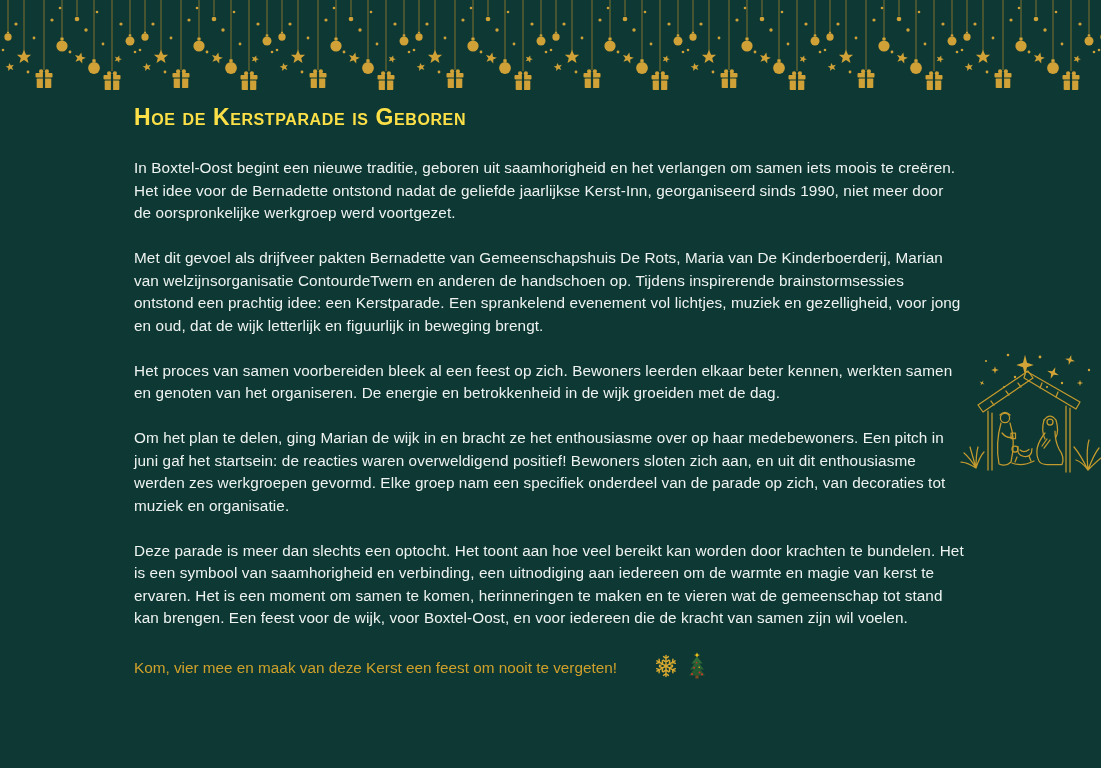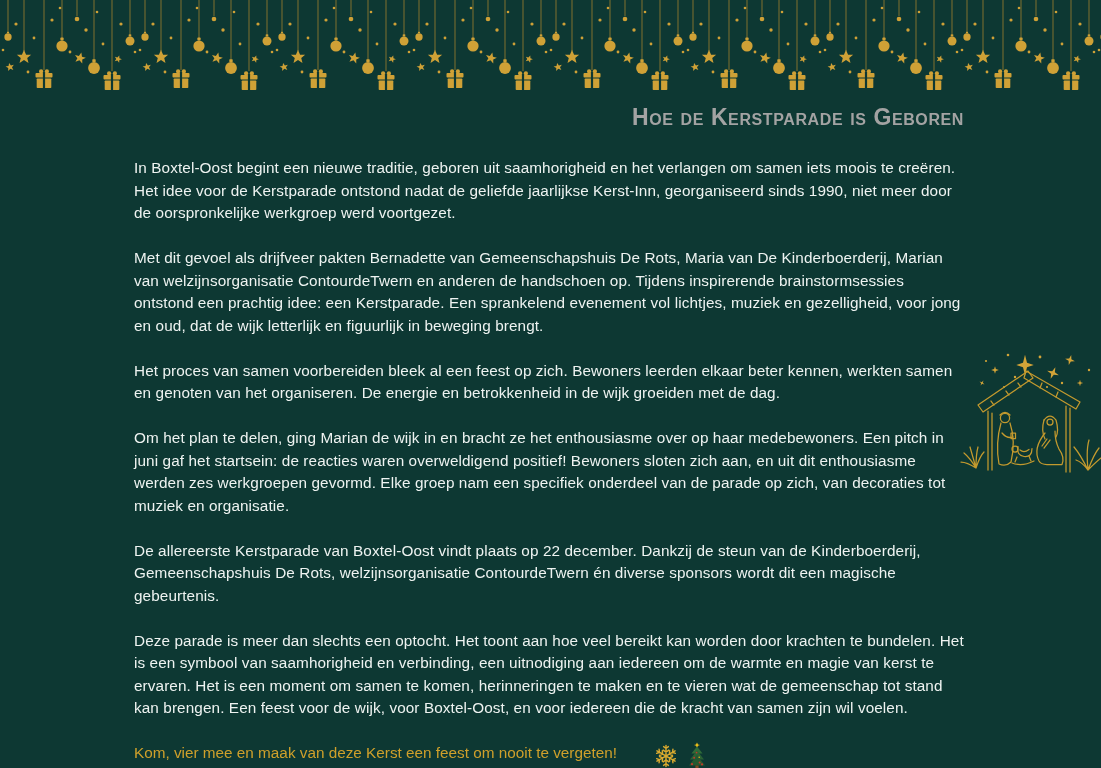--- a/index.html
+++ b/index.html
@@ -11,32 +11,31 @@
   .ornament-border{position:absolute;top:0;left:0;display:block;}
   .content{
     position:absolute;left:134px;top:104px;width:830px;
   }
   .page-title{
     margin:0 0 26px 0;
     font-variant:small-caps;
     font-weight:700;
     font-size:23px;
     letter-spacing:0.6px;
-    color:#a3a3a3;
-    text-align:right;
+    color:#fde047;
   }
   .body-text p{
     margin:0 0 22.5px 0;
     font-size:15.3px;
     line-height:22.5px;
     letter-spacing:0.1px;
     color:#eef3f1;
   }
   .closing-line{
-    display:flex;align-items:flex-start;
+    display:flex;align-items:flex-end;
     margin-top:1px;
     font-size:15.3px;line-height:22px;
     color:#cfa02b;
     gap:23px;
   }
   .closing-line .icons{display:flex;align-items:center;gap:9px;margin-left:14px;}
   .nativity{position:absolute;top:349px;right:0;display:block;}
 </style>
 </head>
 <body>
@@ -86,25 +85,24 @@
       </g>
     </pattern>
   </defs>
   <rect width="1101" height="100" fill="url(#orn)"></rect>
 </svg>
 
 <div class="content">
   <h1 class="page-title">Hoe de Kerstparade is Geboren</h1>
 
   <div class="body-text">
-    <p>In Boxtel-Oost begint een nieuwe traditie, geboren uit saamhorigheid en het verlangen om samen iets moois te creëren. Het idee voor de Kerstparade ontstond nadat de geliefde jaarlijkse Kerst-Inn, georganiseerd sinds 1990, niet meer door de oorspronkelijke werkgroep werd voortgezet.</p>
+    <p>In Boxtel-Oost begint een nieuwe traditie, geboren uit saamhorigheid en het verlangen om samen iets moois te creëren. Het idee voor de Bernadette ontstond nadat de geliefde jaarlijkse Kerst-Inn, georganiseerd sinds 1990, niet meer door de oorspronkelijke werkgroep werd voortgezet.</p>
     <p>Met dit gevoel als drijfveer pakten Bernadette van Gemeenschapshuis De Rots, Maria van De Kinderboerderij, Marian van welzijnsorganisatie ContourdeTwern en anderen de handschoen op. Tijdens inspirerende brainstormsessies ontstond een prachtig idee: een Kerstparade. Een sprankelend evenement vol lichtjes, muziek en gezelligheid, voor jong en oud, dat de wijk letterlijk en figuurlijk in beweging brengt.</p>
     <p>Het proces van samen voorbereiden bleek al een feest op zich. Bewoners leerden elkaar beter kennen, werkten samen en genoten van het organiseren. De energie en betrokkenheid in de wijk groeiden met de dag.</p>
     <p>Om het plan te delen, ging Marian de wijk in en bracht ze het enthousiasme over op haar medebewoners. Een pitch in juni gaf het startsein: de reacties waren overweldigend positief! Bewoners sloten zich aan, en uit dit enthousiasme werden zes werkgroepen gevormd. Elke groep nam een specifiek onderdeel van de parade op zich, van decoraties tot muziek en organisatie.</p>
-    <p>De allereerste Kerstparade van Boxtel-Oost vindt plaats op 22 december. Dankzij de steun van de Kinderboerderij, Gemeenschapshuis De Rots, welzijnsorganisatie ContourdeTwern én diverse sponsors wordt dit een magische gebeurtenis.</p>
     <p>Deze parade is meer dan slechts een optocht. Het toont aan hoe veel bereikt kan worden door krachten te bundelen. Het is een symbool van saamhorigheid en verbinding, een uitnodiging aan iedereen om de warmte en magie van kerst te ervaren. Het is een moment om samen te komen, herinneringen te maken en te vieren wat de gemeenschap tot stand kan brengen. Een feest voor de wijk, voor Boxtel-Oost, en voor iedereen die de kracht van samen zijn wil voelen.</p>
   </div>
 
   <div class="closing-line">
     <span>Kom, vier mee en maak van deze Kerst een feest om nooit te vergeten!</span>
     <span class="icons">
 
       <svg width="24" height="24" viewBox="-11 -11 22 22" aria-hidden="true">
         <defs>
           <path id="flake-arm" d="M0,-1.6 L0,-9.6 M-2.6,-5.4 L0,-3.6 L2.6,-5.4 M-2.2,-8.6 L0,-6.9 L2.2,-8.6" fill="none" stroke="#d9a92f" stroke-width="1.3" stroke-linecap="round"></path>

